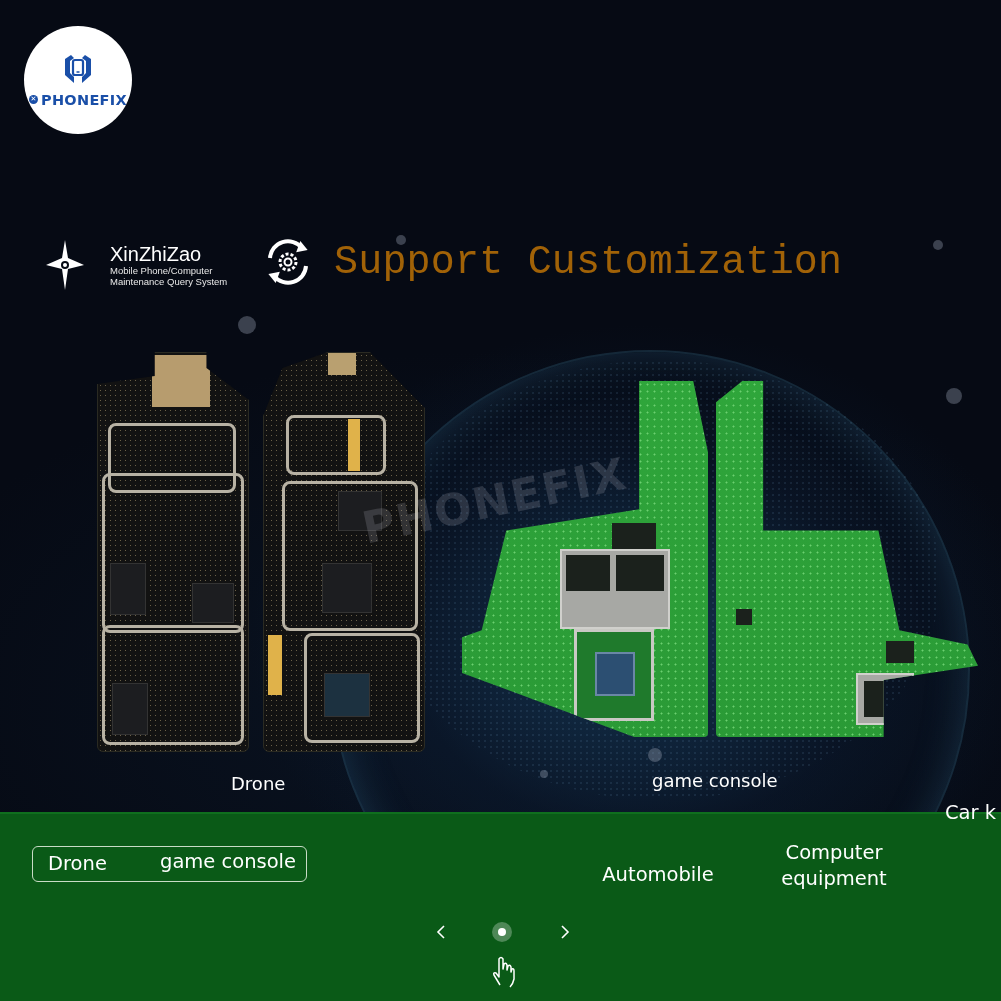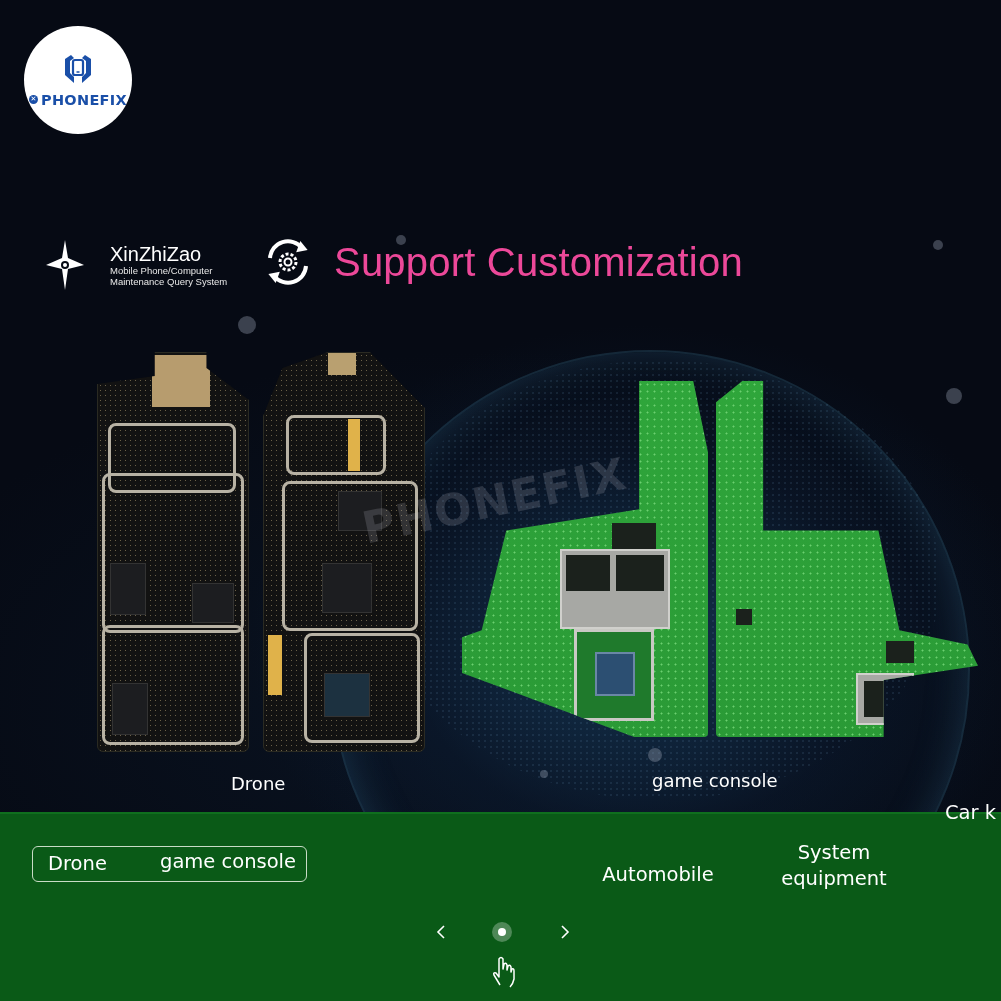--- a/index.html
+++ b/index.html
@@ -26,21 +26,21 @@
   .logo-text { display: flex; align-items: center; gap: 3px; color: #1a4fa8; font-weight: bold; font-size: 14.5px; letter-spacing: 0.3px; font-family: "DejaVu Sans", sans-serif; }
   .logo-x { width: 9px; height: 9px; border-radius: 50%; background: #1a4fa8; color: #fff; font-size: 7px; line-height: 9px; text-align: center; }
 
   .brand { position: absolute; left: 44px; top: 240px; display: flex; align-items: center; gap: 24px; }
   .brand-star { width: 42px; height: 50px; }
   .brand-name { font-family: "Liberation Sans", sans-serif; font-size: 20px; line-height: 22px; color: #fff; }
   .brand-sub { font-family: "Liberation Sans", sans-serif; font-size: 9.5px; line-height: 11px; color: #e8e8e8; }
 
   .headline { position: absolute; left: 262px; top: 236px; display: flex; align-items: center; gap: 20px; }
   .headline-icon { width: 52px; height: 52px; }
-  .headline-text { font-family: Liberation Sans, sans-serif; font-size: 40px; font-weight: 500; color: #ec4899; letter-spacing: 0.2px; text-align: right; }
+  .headline-text { font-family: Liberation Mono, monospace; font-size: 40px; font-weight: 500; color: #a16207; letter-spacing: 0.2px; text-align: right; }
 
   
   .board { position: absolute; }
   .pcb-dark { background: #121212; border: 1px solid #2a2a22; border-radius: 6px;
     background-image: radial-gradient(#6a6048 0.8px, transparent 1px); background-size: 5px 5px; }
   .shield { position: absolute; border: 3px solid #b8b2a4; border-radius: 8px; }
   .chip { position: absolute; background: #1c1d20; border: 1px solid #333; }
   .gold { position: absolute; background: #e0b24a; }
   .pcb-green { background: #2ea33a; border-radius: 4px;
     background-image: radial-gradient(#6bd070 0.9px, transparent 1.1px), linear-gradient(#2fa63b, #2a9a36);
@@ -161,21 +161,21 @@
 <div class="cat-active"></div>
 <div class="cat" style="left:48px;top:851px;">Drone</div>
 <div class="cat" style="left:160px;top:849px;">game console</div>
 
 <div class="cat" style="left:340px;top:840px;width:200px;">
 </div>
 <div class="cat" style="left:568px;top:862px;width:180px;">
   <div>Automobile</div>
 </div>
 <div class="cat" style="left:764px;top:840px;width:140px;">
-  <div>System</div>
+  <div>Computer</div>
   <div>equipment</div>
 </div>
 <div class="cat" style="left:945px;top:800px;text-align:right;">Car k</div>
 
 <div class="nav-row">
   <svg style="position:absolute;left:0;top:4px;" width="44" height="16" viewBox="0 0 44 16">
     <defs>
         <linearGradient id="gl" x1="0" x2="1">
           <stop offset="0" stop-color="#fff"></stop>
           <stop offset="1" stop-color="#fff" stop-opacity="0.1"></stop>

